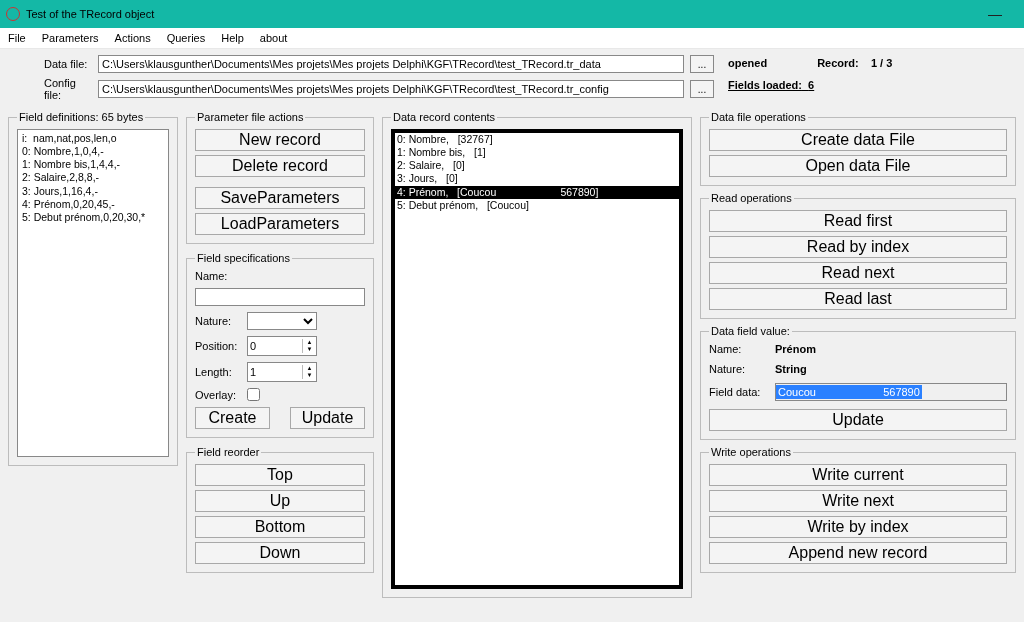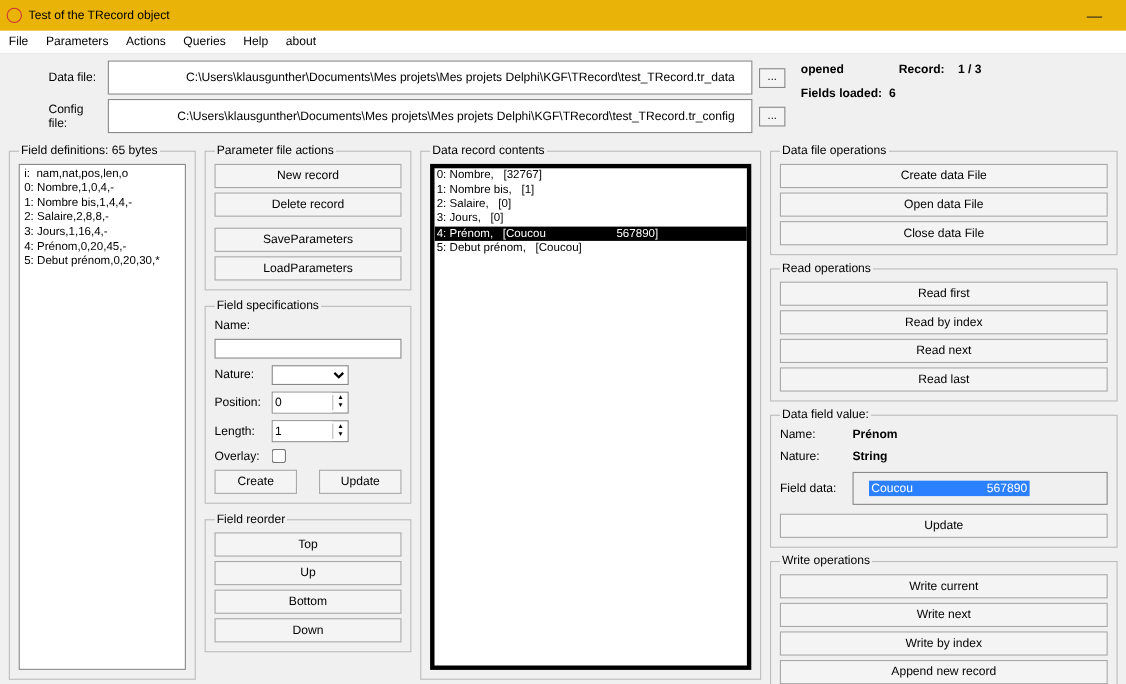--- a/index.html
+++ b/index.html
@@ -6,21 +6,21 @@
   body {
     font-family: "Segoe UI", Tahoma, sans-serif;
     font-size: 11px;
     background: #f0f0f0;
     color: #000;
     width: 1024px;
     height: 622px;
     overflow: hidden;
   }
   .titlebar {
-    background: #eab308;
+    background: #14b8a6;
     height: 28px;
     display: flex;
     align-items: center;
     padding: 0 6px;
     justify-content: space-between;
   }
   .titlebar .title { display: flex; align-items: center; gap: 6px; }
   .titlebar .icon {
     width: 14px; height: 14px; border: 1px solid #c33; border-radius: 50%;
     display: inline-block; position: relative;
@@ -39,27 +39,26 @@
   }
   .filerow {
     display: flex;
     align-items: center;
     gap: 6px;
     margin-bottom: 4px;
   }
   .filerow label { width: 48px; }
   .filerow input {
     flex: 1;
-    height: 31px;
+    height: 18px;
     font-family: inherit;
     font-size: 11px;
-    padding: 1px 15px;
+    padding: 1px 3px;
     background: #fff;
     border: 1px solid #888;
-    text-align: right;
   }
   .dots {
     width: 24px; height: 18px;
     border: 1px solid #888; background: #f4f4f4;
     font-size: 10px;
   }
   .status-row {
     display: flex; gap: 50px; padding-left: 4px;
   }
   .status-row span:nth-child(2){ font-weight: bold;}
@@ -77,41 +76,41 @@
     padding: 6px 8px 8px 8px;
     background: #f0f0f0;
   }
   legend { font-size: 11px; padding: 0 2px; }
   .listbox {
     background: #fff;
     border: 1px solid #888;
     font-size: 10.5px;
     padding: 2px;
     line-height: 1.25;
-    height: 460px;
+    height: 328px;
     overflow: auto;
   }
   .listbox2 {
     background: #fff;
     border: 4px solid #000000;
     font-size: 10.5px;
     line-height: 1.25;
     height: 460px;
     overflow: auto;
   }
   .li { padding: 0 2px; white-space: pre; }
   .li.selected { background: #000000; color: #fff; }
   .wbtn {
     display: block;
     width: 100%;
     height: 22px;
     background: #f4f4f4;
     border: 1px solid #a8a8a8;
     font-family: inherit;
-    font-size: 11px;
+    font-size: 16px;
     margin-bottom: 4px;
   }
   .wbtn:last-child { margin-bottom: 0;}
   .hpair { display: flex; gap: 20px;}
   .hpair .wbtn { flex: 1; margin-bottom:0;}
   .formrow {
     display: flex; align-items: center;
     margin-bottom: 6px; gap: 4px;
   }
   .formrow label { width: 48px; }
@@ -125,21 +124,21 @@
     display: inline-flex; align-items: center;
   }
   .spin input { border:none; width: 54px; height: 100%; font-size:11px; padding:0 2px;}
   .spin .ar { width:14px; display:flex; flex-direction:column; font-size:6px; line-height:7px;}
   .spin .ar div{ text-align:center; border-left:1px solid #bbb;}
   .dfv-row { display:flex; gap: 8px; align-items:center; margin-bottom: 8px;}
   .dfv-row label { width: 58px;}
   .dfv-val { font-weight: bold;}
   .selinput {
     flex:1; height:18px; font-family:inherit; font-size:11px;
-    border: 1px solid #888; padding:14px; display:flex; align-items:center;
+    border: 1px solid #888; padding:0; display:flex; align-items:center;
   }
   .selinput .seltxt {
     background:#2a80ff; color:#fff; padding: 1px 2px; white-space: pre;
   }
 </style>
 </head>
 <body>
 
 <div class="titlebar">
   <div class="title">
@@ -173,21 +172,21 @@
         <label>Config file:</label>
         <input type="text" value="C:\Users\klausgunther\Documents\Mes projets\Mes projets Delphi\KGF\TRecord\test_TRecord.tr_config" style="">
         <button class="dots">...</button>
       </div>
     </div>
     <div style="flex:1; padding-top:2px;">
       <div class="status-row">
         <b>opened</b>
         <span><span>Record:</span>&nbsp;&nbsp;&nbsp;&nbsp;<b>1 / 3</b></span>
       </div>
-      <div class="status-row" style="margin-top:10px;">
+      <div class="status-row" style="margin-top:10px;text-decoration:underline;">
         <span><b>Fields loaded:</b>&nbsp;&nbsp;<b>6</b></span>
       </div>
     </div>
   </div>
 
   <div class="main">
 
     <div class="col1">
       <fieldset>
         <legend>Field definitions: 65 bytes</legend>
@@ -276,21 +275,20 @@
             <div class="li">5: Debut prénom,   [Coucou]</div>
           </div>
       </fieldset>
     </div>
 
     <div class="col4">
       <fieldset>
         <legend>Data file operations</legend>
         <button class="wbtn">Create data File</button>
         <button class="wbtn">Open data File</button>
-        <button class="wbtn">Close data File</button>
       </fieldset>
 
       <fieldset>
         <legend>Read operations</legend>
         <button class="wbtn">Read first</button>
         <button class="wbtn">Read by index</button>
         <button class="wbtn">Read next</button>
         <button class="wbtn">Read last</button>
       </fieldset>
 

